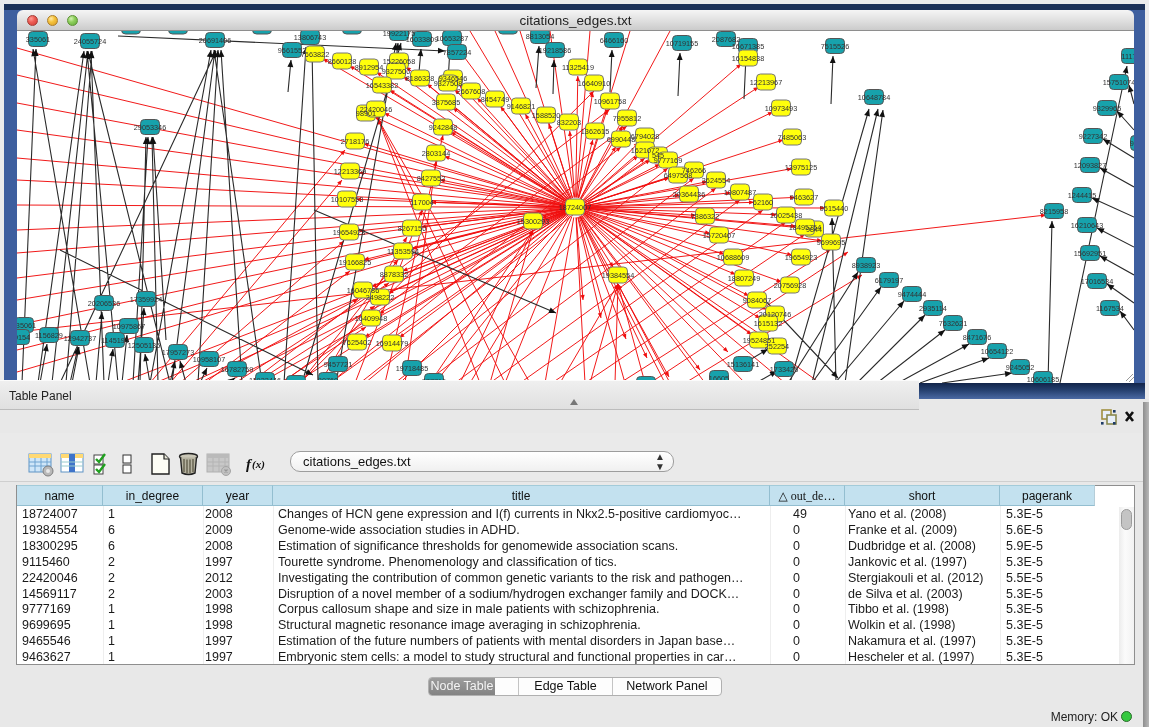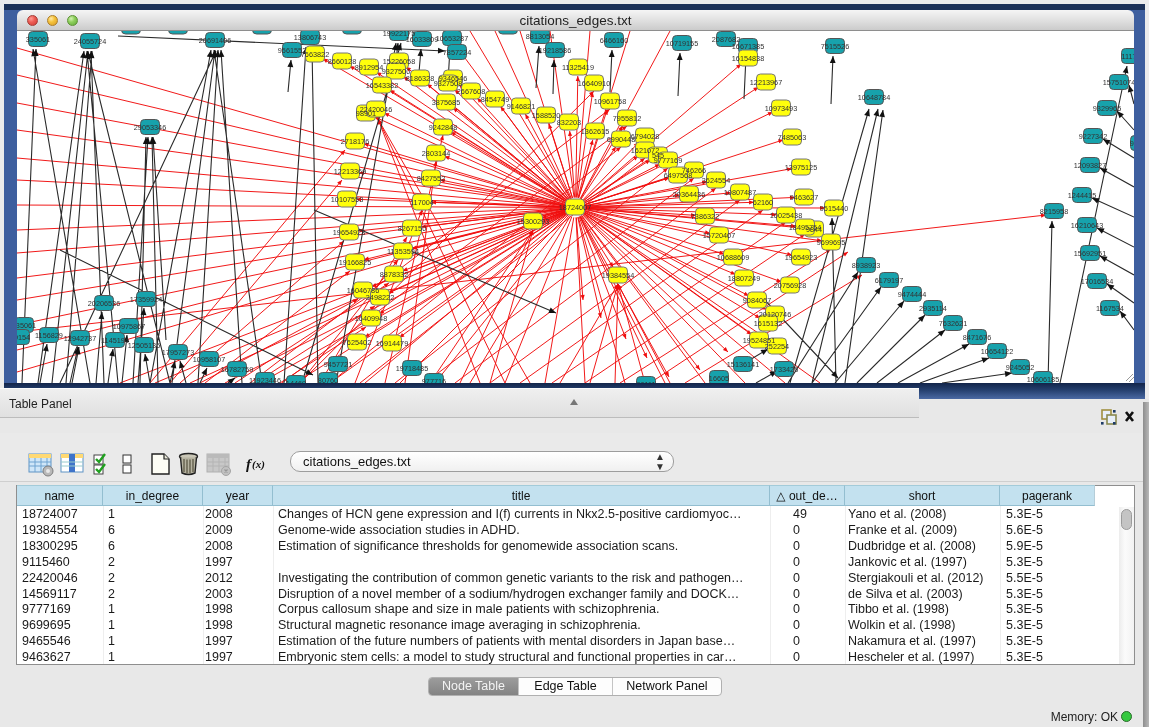--- a/index.html
+++ b/index.html
@@ -21,21 +21,21 @@
 .light { width:11px; height:11px; border-radius:50%; top:15px; }
 #lr { left:27px; background:radial-gradient(circle at 35% 30%,#ff9d96 0%,#ee5f56 40%,#cf3a34 100%); border:1px solid #a53c36;}
 #ly { left:47px; background:radial-gradient(circle at 35% 30%,#ffe9a8 0%,#f5c33b 40%,#d99b2b 100%); border:1px solid #ad7e27;}
 #lg { left:67px; background:radial-gradient(circle at 35% 30%,#d3f1b4 0%,#8fd05c 40%,#61a83a 100%); border:1px solid #5d9136;}
 
 #graph { position:absolute; left:17px; top:31px; }
 #graph text { font-family:"Liberation Sans",sans-serif; }
 
 
 #panel { left:0; top:399px; width:1149px; height:328px; background:#e8e8e8; }
-#phead { left:0; top:388px; width:919px; height:30px;
+#phead { left:0; top:380px; width:919px; height:30px;
   background:linear-gradient(180deg,#efefef,#e0e0e0);
   border-top:1px solid #fbfbfb; border-bottom:1px solid #bcbcbc; }
 #phead span { position:absolute; left:9px; top:8px; font-size:12px; color:#222; }
 #rightstrip { left:1143px; top:402px; width:6px; height:325px;
   background:linear-gradient(90deg,#8d8d8d,#b9b9b9); }
 
 
 #toolbar { left:0; top:433px; width:1143px; height:49px; background:#eaeaea;
   border-bottom:1px solid #cfcfcf; }
 .ticon { position:absolute; top:452px; }
@@ -68,21 +68,21 @@
   background:linear-gradient(90deg,#ececec,#fbfbfb 40%,#f2f2f2); }
 #vthumb { left:1121px; top:509px; width:11px; height:21px; border-radius:6px;
   background:#c4c4c4; border:1px solid #9b9b9b; }
 
 
 #tabs { left:428px; top:677px; width:294px; height:19px; background:#fdfdfd;
   border:1px solid #b0b0b0; border-radius:4px; font-size:12.5px;
   color:#111; }
 #tabs .seg { position:absolute; top:0; height:17px; line-height:17px;
   text-align:center; }
-#seg1 { left:0; width:89px; background:linear-gradient(180deg,#9c9c9c,#838383);
+#seg1 { left:0; width:66px; background:linear-gradient(180deg,#9c9c9c,#838383);
   color:#f4f4f4; border-radius:3px 0 0 3px; }
 #seg2 { left:89px; width:94px; border-left:1px solid #c4c4c4; }
 #seg3 { left:183px; width:109px; border-left:1px solid #c4c4c4; }
 
 #mem { left:1040px; top:710px; width:78px; text-align:right; font-size:12px;
   color:#222; }
 #memdot { left:1121px; top:711px; width:11px; height:11px; border-radius:50%;
   background:#35c93f; border:1px solid #2b6b2b; }
 
 
@@ -646,21 +646,21 @@
   <text x="218" y="17" font-size="15" font-style="italic" font-weight="bold" font-family="Liberation Serif,serif" fill="#111">f</text>
   <text x="224" y="16" font-size="11" font-style="italic" font-weight="bold" font-family="Liberation Serif,serif" fill="#111">(x)</text>
 </svg>
 <div class="abs" id="combo">citations_edges.txt<span class="st">▲<br>▼</span></div>
 
 <div class="abs" id="tbl"></div>
 <div class="abs th" style="left:17px;width:86px;">name</div>
 <div class="abs th" style="left:103px;width:100px;">in_degree</div>
 <div class="abs th" style="left:203px;width:70px;">year</div>
 <div class="abs th" style="left:273px;width:497px;">title</div>
-<div class="abs th" style="left:770px;width:75px;">△ out_de…</div>
+<div class="abs th" style="left:770px;width:75px;font-family:Liberation Serif, serif;">△ out_de…</div>
 <div class="abs th" style="left:845px;width:155px;">short</div>
 <div class="abs th" style="left:1000px;width:95px;border-right:1px solid #b5cdd8;">pagerank</div>
 <div class="abs gl" style="left:103px"></div>
 <div class="abs gl" style="left:203px"></div>
 <div class="abs gl" style="left:273px"></div>
 <div class="abs gl" style="left:770px"></div>
 <div class="abs gl" style="left:845px"></div>
 <div class="abs gl" style="left:1000px"></div>
 <div class="tr" style="top:506px">
       <span class="c1">18724007</span>
@@ -686,20 +686,21 @@
       <span class="c3">2008</span>
       <span class="c4">Estimation of significance thresholds for genomewide association scans.</span>
       <span class="c5">0</span>
       <span class="c6">Dudbridge et al. (2008)</span>
       <span class="c7">5.9E-5</span>
     </div>
 <div class="tr" style="top:554px">
       <span class="c1">9115460</span>
       <span class="c2">2</span>
       <span class="c3">1997</span>
+      <span class="c4">Tourette syndrome. Phenomenology and classification of tics.</span>
       <span class="c5">0</span>
       <span class="c6">Jankovic et al. (1997)</span>
       <span class="c7">5.3E-5</span>
     </div>
 <div class="tr" style="top:570px">
       <span class="c1">22420046</span>
       <span class="c2">2</span>
       <span class="c3">2012</span>
       <span class="c4">Investigating the contribution of common genetic variants to the risk and pathogen…</span>
       <span class="c5">0</span>

